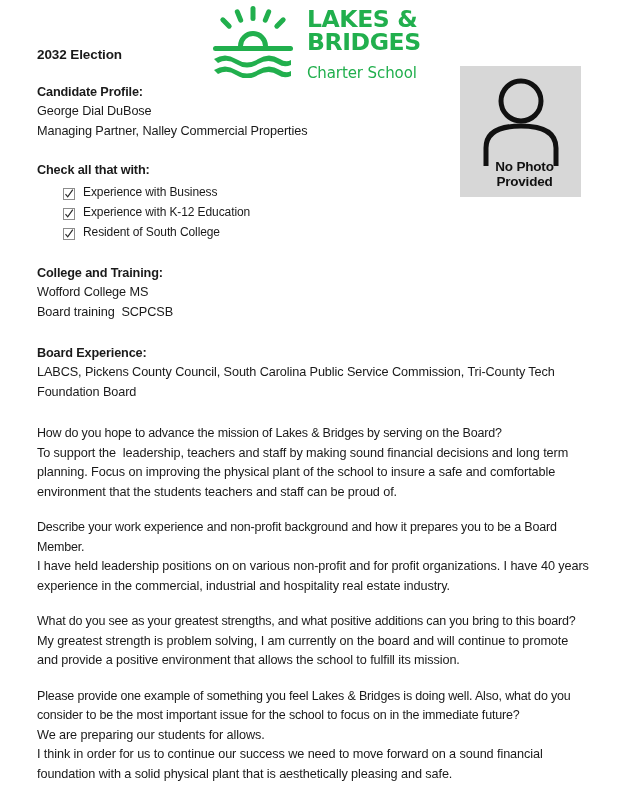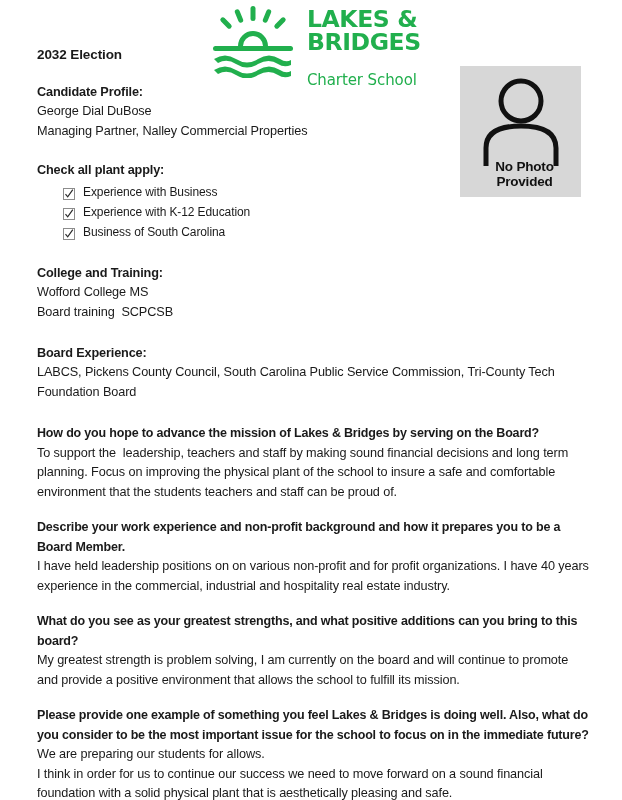--- a/index.html
+++ b/index.html
@@ -51,21 +51,21 @@
     line-height: 23px;
     letter-spacing: -0.4px;
     color: #21AF4D;
     white-space: nowrap;
   }
   .wordmark-sub {
     font-family: "DejaVu Sans", sans-serif;
     font-size: 15px;
     line-height: 17px;
     color: #21AF4D;
-    margin-top: 18px;
+    margin-top: 11px;
     letter-spacing: -0.1px;
     white-space: nowrap;
   }
 
   
   .photo-box {
     position: absolute;
     left: 460px;
     top: 66px;
     width: 121px;
@@ -147,21 +147,21 @@
     height: 10px;
     border: 1px solid #8c8c8c;
     margin-top: 4px;
     margin-right: 8px;
     background: #ffffff;
   }
   .check-box svg { position: absolute; left: -1px; top: -2px; }
 
   
   .q {
-    font-weight: bold;
+    font-weight: normal;
     font-size: 12.5px;
     line-height: 19.5px;
     margin: 0;
     letter-spacing: -0.18px;
   }
   .a {
     font-size: 12.7px;
     line-height: 19.5px;
     margin: 0;
     letter-spacing: -0.1px;
@@ -216,21 +216,21 @@
 
     <div>
       <div class="sec-head">Candidate Profile:</div>
       <div class="sec-line">George Dial DuBose</div>
       <div class="sec-line">Managing Partner, Nalley Commercial Properties</div>
     </div>
 
     <div class="gap-lg"></div>
 
     <div>
-      <div class="sec-head">Check all plant apply:</div>
+      <div class="sec-head">Check all that with:</div>
       <ul class="check-list">
         <li class="check-item">
           <span class="check-box">
             <svg width="12" height="14" viewBox="0 0 12 14" aria-hidden="true">
               <path d="M2.5 7.2 L4.7 9.8 L9.8 2.6" fill="none" stroke="#2b2b2b" stroke-width="1.2"></path>
             </svg>
           </span>
           <span>Experience with Business</span>
         </li>
         <li class="check-item">
@@ -240,21 +240,21 @@
             </svg>
           </span>
           <span>Experience with K-12 Education</span>
         </li>
         <li class="check-item">
           <span class="check-box">
             <svg width="12" height="14" viewBox="0 0 12 14" aria-hidden="true">
               <path d="M2.5 7.2 L4.7 9.8 L9.8 2.6" fill="none" stroke="#2b2b2b" stroke-width="1.2"></path>
             </svg>
           </span>
-          <span>Business of South Carolina</span>
+          <span>Resident of South College</span>
         </li>
       </ul>
     </div>
 
     <div class="gap-xl"></div>
 
     <div>
       <div class="sec-head">College and Training:</div>
       <div class="sec-line">Wofford College MS</div>
       <div class="sec-line">Board training  SCPCSB</div>

